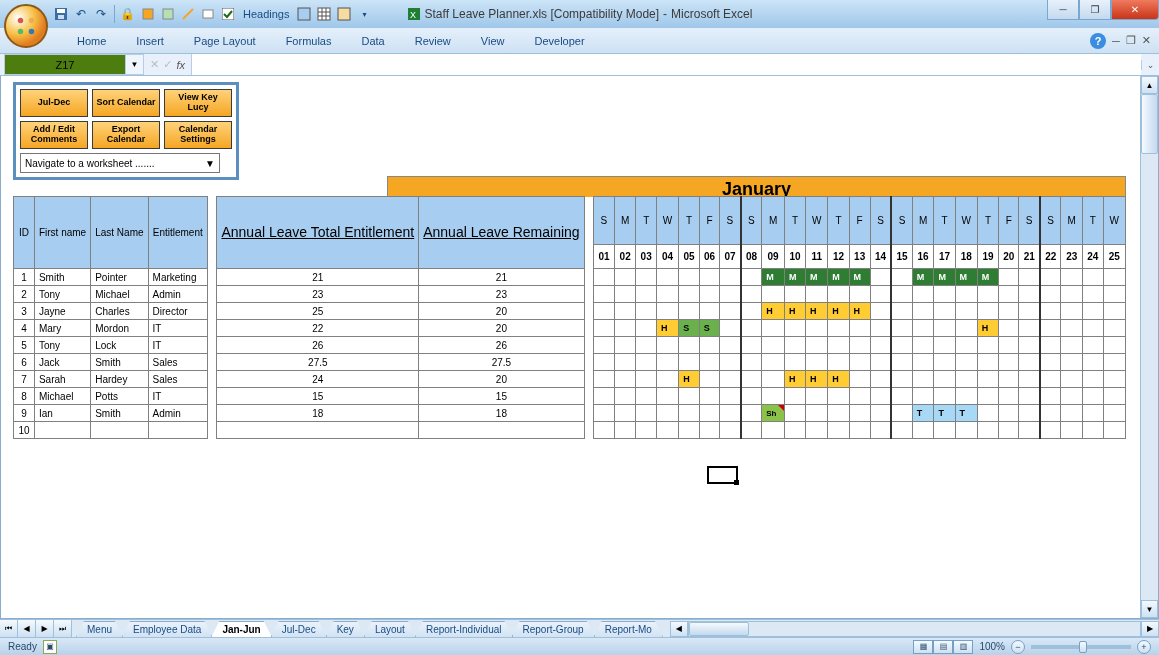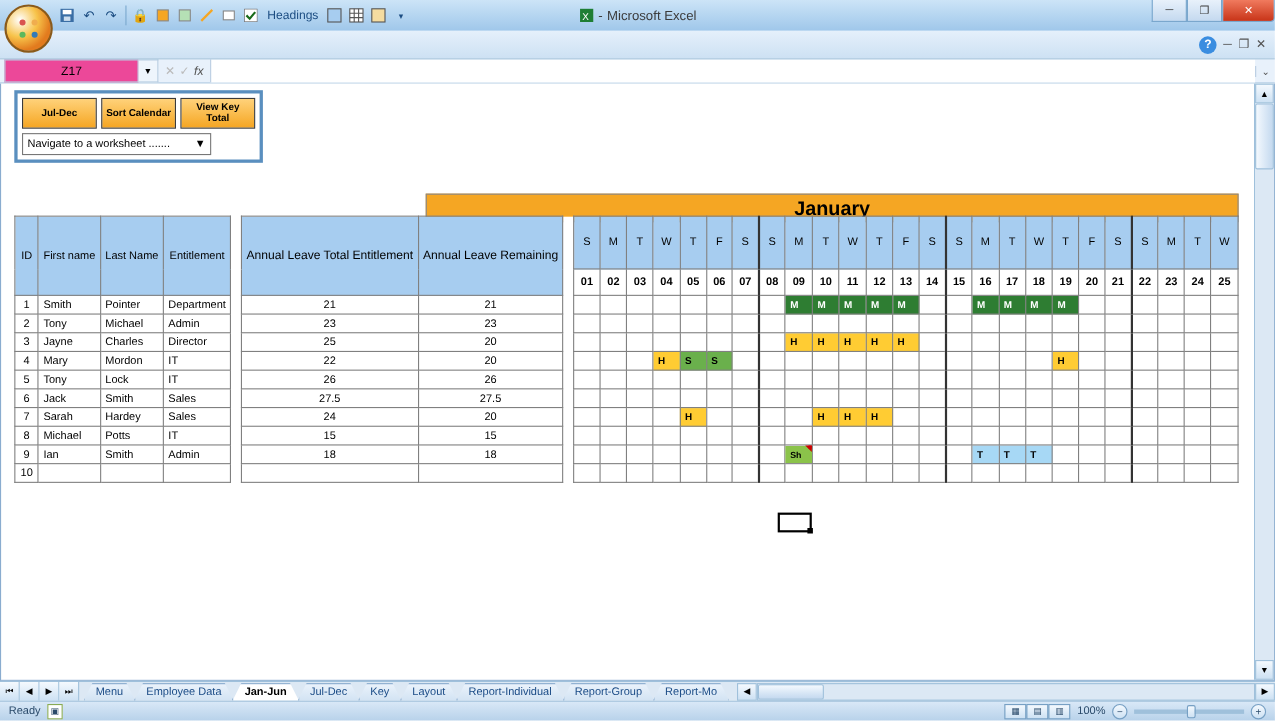--- a/index.html
+++ b/index.html
@@ -19,53 +19,53 @@
 .win-close { background: linear-gradient(#f07a5e, #c83418); color: #fff; width: 48px; border-radius: 0 0 4px 0; }
 
 
 .ribbon { height: 26px; background: linear-gradient(#e5f0fb, #cde1f3); border-bottom: 1px solid #9fc0db; display: flex; align-items: center; padding-left: 62px; font-size: 11px; position:relative;}
 .ribbon-tab { padding: 4px 14px; color: #1a4b86; cursor: default; border:1px solid transparent; border-bottom:none; border-radius:3px 3px 0 0;}
 .ribbon-right { position:absolute; right:8px; display:flex; gap:6px; align-items:center;}
 .help-icon { width:16px; height:16px; border-radius:50%; background:#3a8de0; color:#fff; font-size:11px; font-weight:bold; display:flex; align-items:center; justify-content:center;}
 
 
 .formula-row { height: 22px; background: #e8f1fb; border-bottom: 1px solid #9fc0db; display: flex; align-items: center; font-size: 11px; }
-.name-box { width: 122px; text-align: center; border-right: 1px solid #9fc0db; height: 100%; display: flex; align-items: center; justify-content: center; background:#ec4899; margin-left:4px; border:1px solid #b8cde2;}
+.name-box { width: 122px; text-align: center; border-right: 1px solid #9fc0db; height: 100%; display: flex; align-items: center; justify-content: center; background:#4d7c0f; margin-left:4px; border:1px solid #b8cde2;}
 .name-drop { width:18px; text-align:center; border:1px solid #b8cde2; border-left:none; background:#eef5fc; height:100%; display:flex; align-items:center; justify-content:center; font-size:8px;}
 .fx-area { display:flex; align-items:center; gap:4px; padding:0 6px; height:100%;}
 .fx-btn { font-style: italic; font-size: 11px; color: #555; }
 .formula-input { flex: 1; height: 100%; border: none; background: #fff; border-left:1px solid #b8cde2;}
 .expand-bar { width:18px; border-left:1px solid #b8cde2; text-align:center; font-size:9px; color:#555;}
 
 
 .workspace { position: absolute; top: 76px; bottom: 36px; left: 0; right: 0; background: #fff; border:1px solid #8aaccf; border-top:none; display:flex;}
 .sheet-scroll { flex:1; overflow:hidden; position:relative; }
 
 
 .control-panel { position: absolute; left: 12px; top: 6px; border: 3px solid #5a8fbf; background: #fff; padding: 4px; }
 .btn-row { display: flex; gap: 4px; margin-bottom: 4px; }
 .ctrl-btn { width: 68px; height: 28px; background: linear-gradient(#ffd27a, #f5a623); border: 1px solid #3b3b3b; font-size: 9px; font-weight: bold; text-align: center; display: flex; align-items: center; justify-content: center; line-height: 1.1; padding:2px; cursor:pointer;}
-.nav-select { width: 172px; height: 20px; border: 1px solid #777; font-size: 10px; padding: 2px 4px; background:#fff; display:flex; align-items:center; justify-content:space-between;}
+.nav-select { width: 200px; height: 20px; border: 1px solid #777; font-size: 10px; padding: 2px 4px; background:#fff; display:flex; align-items:center; justify-content:space-between;}
 
 
 .month-header { position: absolute; left: 386px; right: 14px; top: 100px; height: 26px; background: #f5a623; display: flex; align-items: center; justify-content: center; font-size: 18px; font-weight: bold; border:1px solid #888;}
 
 
 .grid-wrap { position: absolute; left: 12px; top: 120px; right: 14px; }
 .staff-table { border-collapse: collapse; font-size: 10px; }
 .staff-table th, .staff-table td { border: 1px solid #808080; text-align: center; white-space: nowrap; }
 .info-col th { background: #a7cdf0; font-weight: normal; padding: 2px 4px; height:48px; vertical-align:middle;}
 .info-col td { background: #fff; padding: 2px 4px; text-align: left; height:17px;}
 .info-col td.num { text-align:center; }
 .gap-col { width: 10px; border:none !important; background:#fff;}
 .th-id { width:22px;}
 .th-fn { width:56px;}
 .th-ln { width:56px;}
 .th-dept { width:60px;}
-.th-ent { width:78px; font-size:11px; line-height:1.1;}
+.th-ent { width:78px; font-size:14px; line-height:1.1;text-decoration:underline;}
 .day-cell { width:27px; height:17px; background:#f0f0f0;}
 .day-weekend { background:#c0c0c0;}
 .day-weeksep { border-left:2px solid #333 !important;}
 .leave-H { background:#ffcc33 !important; font-weight:bold; font-size:9px;}
 .leave-S { background:#6ab04c !important; font-weight:bold; font-size:9px;}
 .leave-M { background:#2e7d32 !important; color:#fff; font-weight:bold; font-size:9px;}
 .leave-Sh { background:#8bc34a !important; font-weight:bold; font-size:8px; position:relative;margin-top:48px;}
 .leave-Sh::after { content:""; position:absolute; top:0; right:0; border:3px solid transparent; border-top-color:#c00; border-right-color:#c00;}
 .leave-T { background:#a7d8f5 !important; font-weight:bold; font-size:9px;}
 .date-row th { height:24px; border-top:none;}
@@ -172,31 +172,42 @@
           <rect x="1" y="1" width="12" height="12" fill="#f5dca0" stroke="#555"></rect>
         </svg>
       </span>
     <span class="qat-icon" style="font-size:8px;">▾</span>
   </div>
   <div class="title-text">
     <svg width="14" height="14">
         <rect x="1" y="1" width="12" height="12" fill="#1e7e34"></rect>
         <text x="3" y="11" font-size="9" fill="#fff">X</text>
       </svg>
+    <span>Staff Leave Planner.xls  [Compatibility Mode]</span>
     <span>-</span>
     <span>Microsoft Excel</span>
   </div>
   <div class="win-controls">
     <div class="win-btn">─</div>
     <div class="win-btn">❐</div>
     <div class="win-btn win-close">✕</div>
   </div>
 </div>
 
 <div class="ribbon">
+  <div id="ribbon-container" style="display: flex;">
+      <div class="ribbon-tab">Home</div>
+      <div class="ribbon-tab">Insert</div>
+      <div class="ribbon-tab">Page Layout</div>
+      <div class="ribbon-tab">Formulas</div>
+      <div class="ribbon-tab">Data</div>
+      <div class="ribbon-tab">Review</div>
+      <div class="ribbon-tab">View</div>
+      <div class="ribbon-tab">Developer</div>
+    </div>
   <div class="ribbon-right">
     <div class="help-icon">?</div>
     <span style="color:#555;">─</span>
     <span style="color:#555;">❐</span>
     <span style="color:#555;">✕</span>
   </div>
 </div>
 
 <div class="formula-row">
   <div class="name-box">Z17</div>
@@ -210,21 +221,26 @@
   <div class="expand-bar">⌄</div>
 </div>
 
 <div class="workspace">
 <div class="sheet-scroll">
 
   <div class="control-panel">
     <div class="btn-row" id="ctrl-row1">
           <div class="ctrl-btn">Jul-Dec</div>
           <div class="ctrl-btn">Sort Calendar</div>
-          <div class="ctrl-btn">View Key Total</div>
+          <div class="ctrl-btn">View Key Lucy</div>
+        </div>
+    <div class="btn-row" id="ctrl-row2">
+          <div class="ctrl-btn">Add / Edit Comments</div>
+          <div class="ctrl-btn">Export Calendar</div>
+          <div class="ctrl-btn">Calendar Settings</div>
         </div>
     <div class="nav-select">
       <span>Navigate to a worksheet .......</span>
       <span>▼</span>
     </div>
   </div>
 
   <div class="month-header">January</div>
 
   <div class="grid-wrap">
@@ -291,21 +307,21 @@
               <th class="day-col">23</th>
               <th class="day-col">24</th>
               <th class="day-col">25</th>
             </tr>
           </tbody>
           <tbody>
             <tr class="info-col">
               <td class="num">1</td>
               <td>Smith</td>
               <td>Pointer</td>
-              <td>Department</td>
+              <td>Marketing</td>
               <td class="gap-col"></td>
               <td class="num">21</td>
               <td class="num">21</td>
               <td class="gap-col"></td>
               <td class="day-cell day-weekend"></td>
               <td class="day-cell"></td>
               <td class="day-cell"></td>
               <td class="day-cell"></td>
               <td class="day-cell"></td>
               <td class="day-cell"></td>

